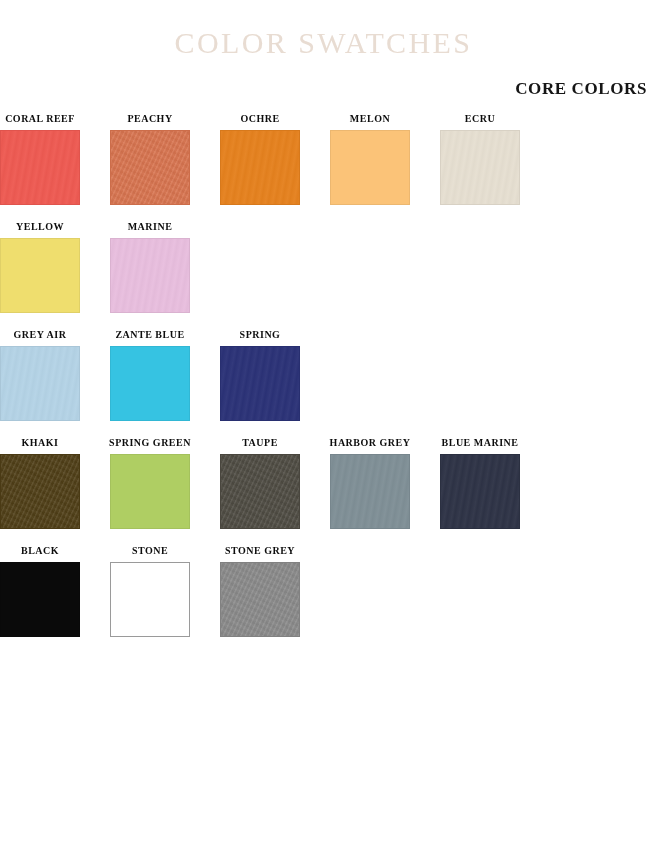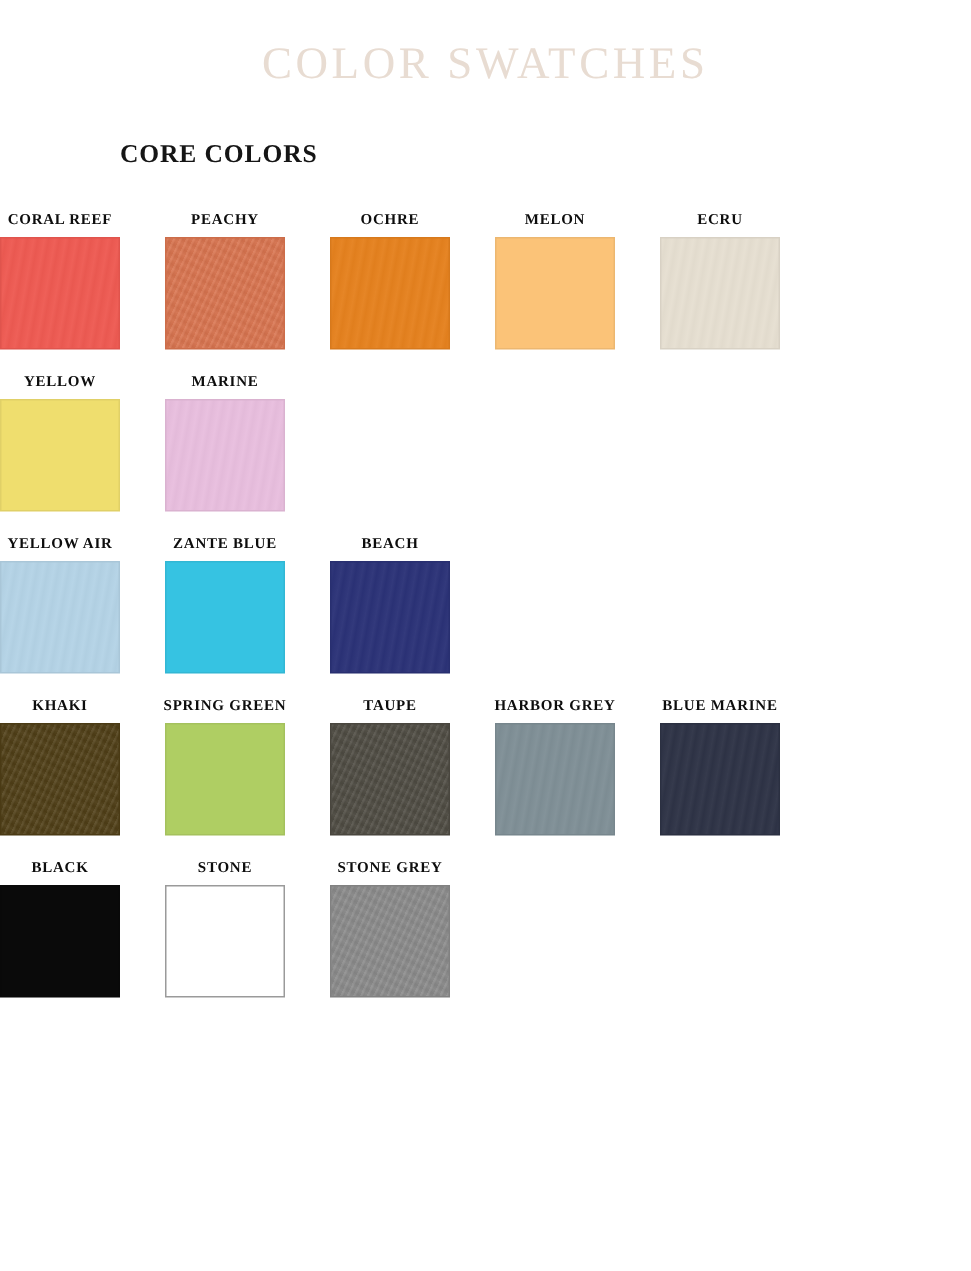--- a/index.html
+++ b/index.html
@@ -36,23 +36,24 @@
     line-height: 1.1;
     font-family: "Liberation Serif", "DejaVu Serif", serif;
   }
 
   
   .section-heading {
     font-size: 17px;
     font-weight: bold;
     color: #151515;
     letter-spacing: 0.6px;
-    margin: 14px;
+    margin: 0;
     padding: 20px 0 0 66px;
     font-family: "Liberation Serif", "DejaVu Serif", serif;
+    text-align: right;
   }
 
   
   .swatch-area {
     padding: 14px 0 0 0;
   }
 
   .swatch-row {
     display: flex;
     margin-bottom: 16px;
@@ -145,29 +146,29 @@
           <div class="swatch-label">YELLOW</div>
           <div class="swatch-chip" style="background-color: rgb(239, 222, 110);"></div>
         </div>
         <div class="swatch-cell">
           <div class="swatch-label">MARINE</div>
           <div class="swatch-chip subtle" style="background-color: rgb(232, 190, 222);"></div>
         </div>
       </div>
       <div class="swatch-row">
         <div class="swatch-cell">
-          <div class="swatch-label">YELLOW AIR</div>
+          <div class="swatch-label">GREY AIR</div>
           <div class="swatch-chip subtle" style="background-color: rgb(180, 211, 230);"></div>
         </div>
         <div class="swatch-cell">
           <div class="swatch-label">ZANTE BLUE</div>
           <div class="swatch-chip" style="background-color: rgb(54, 195, 226);"></div>
         </div>
         <div class="swatch-cell">
-          <div class="swatch-label">BEACH</div>
+          <div class="swatch-label">SPRING</div>
           <div class="swatch-chip subtle" style="background-color: rgb(43, 50, 119);"></div>
         </div>
       </div>
       <div class="swatch-row">
         <div class="swatch-cell">
           <div class="swatch-label">KHAKI</div>
           <div class="swatch-chip textured" style="background-color: rgb(79, 62, 22);"></div>
         </div>
         <div class="swatch-cell">
           <div class="swatch-label">SPRING GREEN</div>

